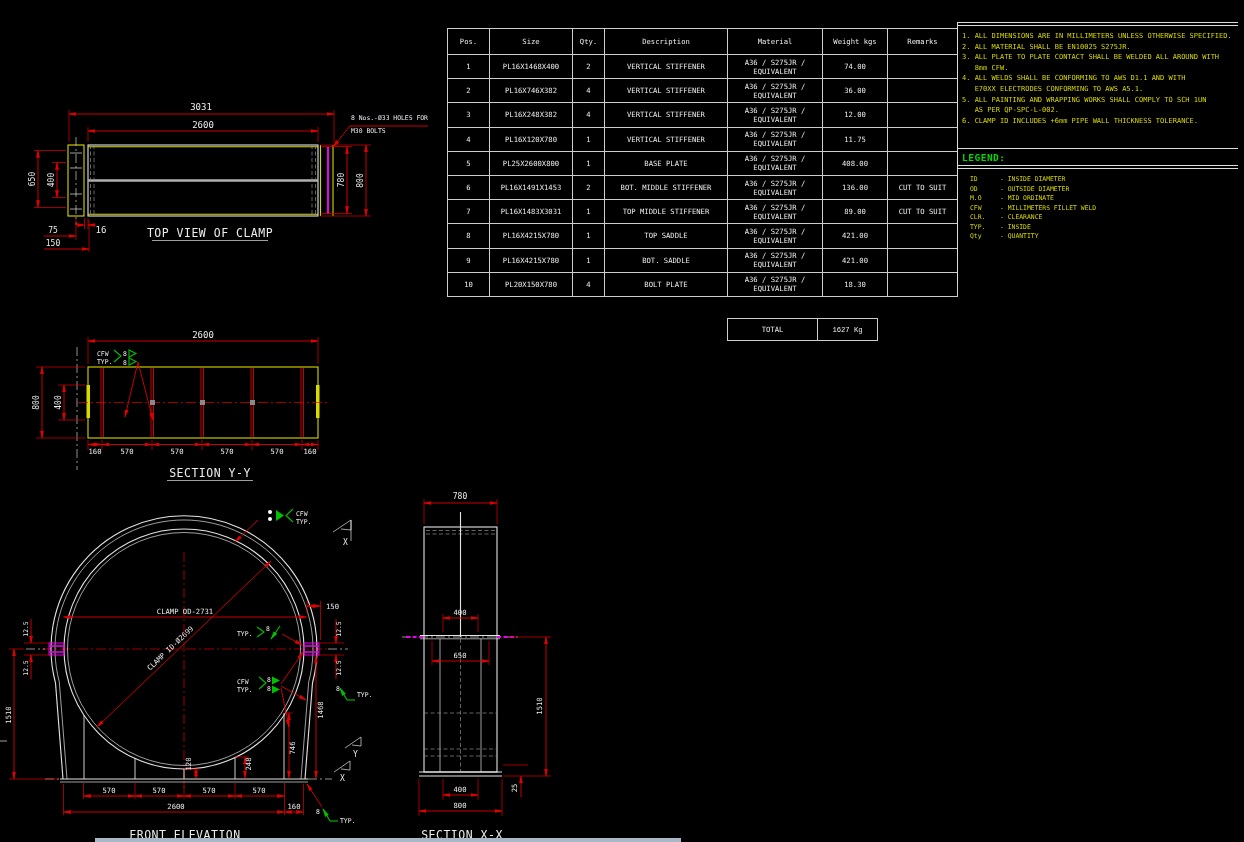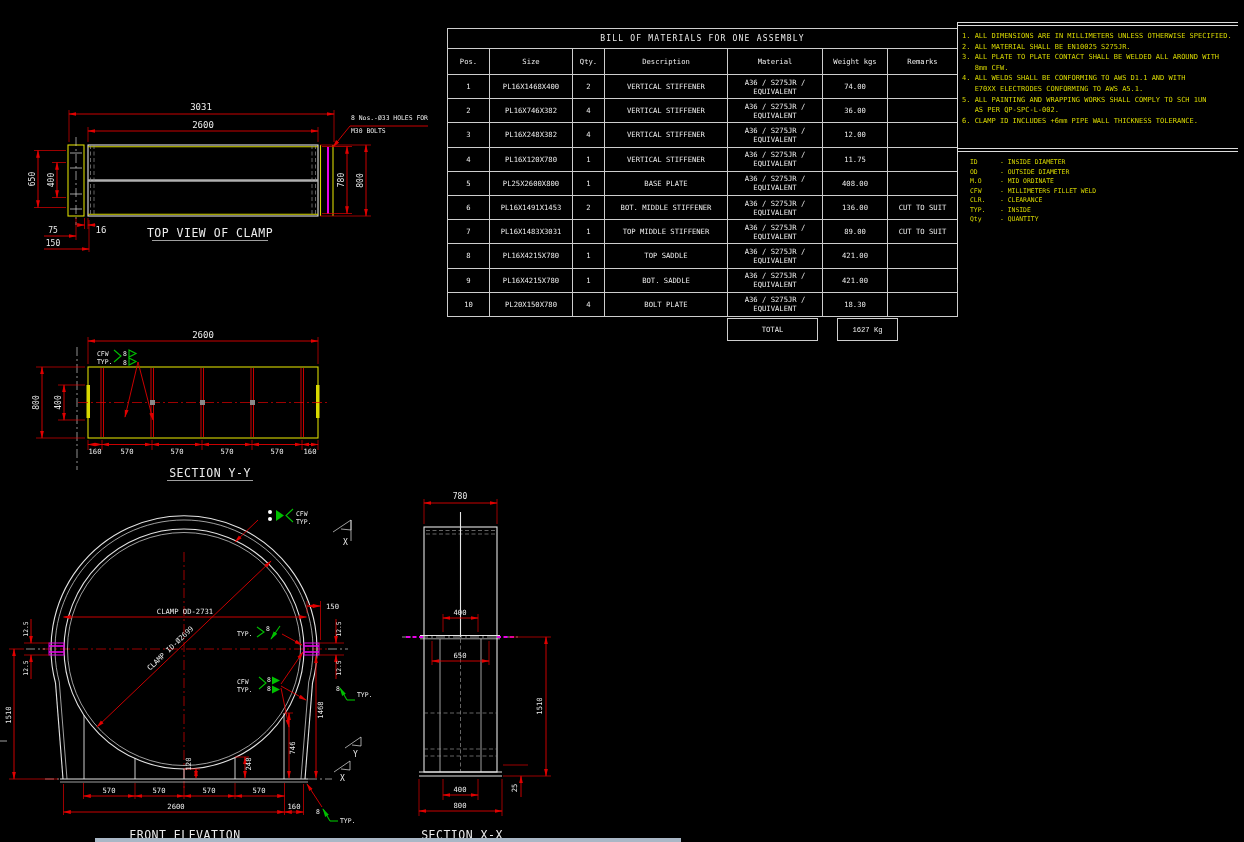--- a/index.html
+++ b/index.html
@@ -30,21 +30,21 @@
   .lrow{display:flex;margin-left:6px;}
   .lrow .abbr{width:30px;flex:none;}
   
   #bom{position:absolute;left:447px;top:28px;border-collapse:collapse;table-layout:fixed;
        color:#ececec;font-size:7.2px;}
   #bom td,#bom th{border:1px solid #cdcdcd;text-align:center;vertical-align:middle;
        padding:0 3px;overflow:hidden;font-weight:normal;}
   #bom .title-cell{height:19px;font-size:8px;letter-spacing:1.2px;}
   #bom thead .hdr td{height:25px;}
   #bom tbody td{height:23.2px;}
-  .bom-total{position:absolute;left:727px;top:318px;display:flex;color:#ececec;font-size:7.2px;gap:20px;}
+  .bom-total{position:absolute;left:727px;top:318px;display:flex;color:#ececec;font-size:7.2px;}
   .bom-total .tcell{border:1px solid #cdcdcd;height:21px;display:flex;align-items:center;justify-content:center;}
   .bom-total .tcell:nth-child(2){margin-left:-1px;font-family:Liberation Mono, monospace;}
   #scrollbar{position:absolute;left:95px;top:838px;width:586px;height:4px;background:#a9b7c6;}
 </style>
 </head>
 <body>
 
 <div id="canvas">
 
 <svg width="1244" height="842" viewBox="0 0 1244 842">
@@ -486,23 +486,20 @@
   <colgroup>
     <col style="width:42px">
         <col style="width:83px">
         <col style="width:32px">
         <col style="width:123px">
     <col style="width:95px">
         <col style="width:65px">
         <col style="width:70px">
   </colgroup>
   <thead>
-    <tr>
-      <td colspan="7" class="title-cell">BILL OF MATERIALS FOR ONE ASSEMBLY</td>
-    </tr>
     <tr class="hdr">
           <td>Pos.</td>
           <td>Size</td>
           <td>Qty.</td>
           <td>Description</td>
           <td>Material</td>
           <td>Weight kgs</td>
           <td>Remarks</td>
         </tr>
   </thead>
@@ -603,20 +600,21 @@
   <div class="tcell" style="width:89px">TOTAL</div>
   <div class="tcell" style="width:59px">1627 Kg</div>
 </div>
 
 <div class="panel" style="top:22px;height:125px;border-top:1px solid #dcdcdc;border-bottom:1px solid #dcdcdc;">
   <div class="dbl"></div>
   <div class="notes-list"><div>1. ALL DIMENSIONS ARE IN MILLIMETERS UNLESS OTHERWISE SPECIFIED.</div><div>2. ALL MATERIAL SHALL BE EN10025 S275JR.</div><div>3. ALL PLATE TO PLATE CONTACT SHALL BE WELDED ALL AROUND WITH</div><div>   8mm CFW.</div><div>4. ALL WELDS SHALL BE CONFORMING TO AWS D1.1 AND WITH</div><div>   E70XX ELECTRODES CONFORMING TO AWS A5.1.</div><div>5. ALL PAINTING AND WRAPPING WORKS SHALL COMPLY TO SCH 1UN</div><div>   AS PER QP-SPC-L-002.</div><div>6. CLAMP ID INCLUDES +6mm PIPE WALL THICKNESS TOLERANCE.</div></div>
 </div>
 
 <div class="panel" style="top:148px;height:134px;border-top:1px solid #dcdcdc;">
+  <div class="panel-title">LEGEND:</div>
   <div class="dbl"></div>
   <div class="legend-list">
         <div class="lrow">
           <span class="abbr">ID</span>
           <span>- INSIDE DIAMETER</span>
         </div>
         <div class="lrow">
           <span class="abbr">OD</span>
           <span>- OUTSIDE DIAMETER</span>
         </div>

